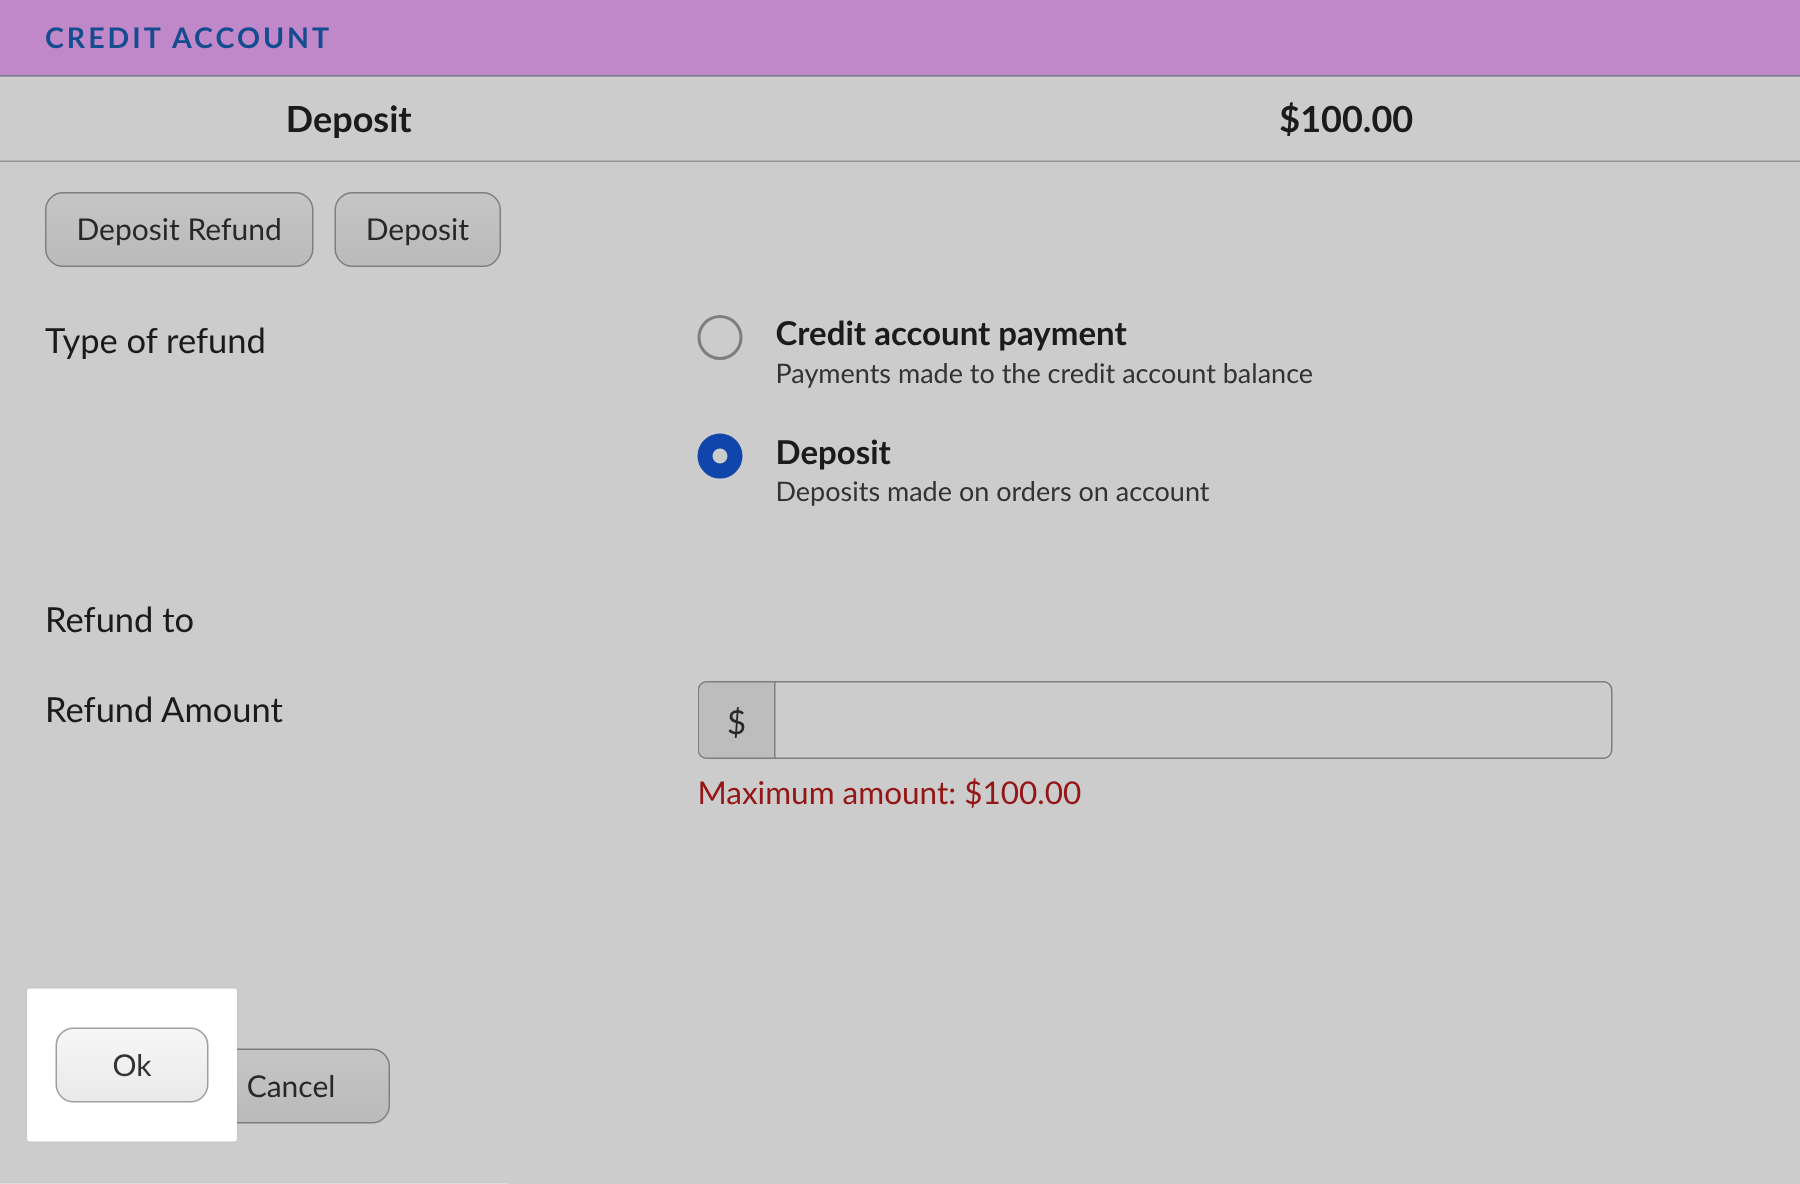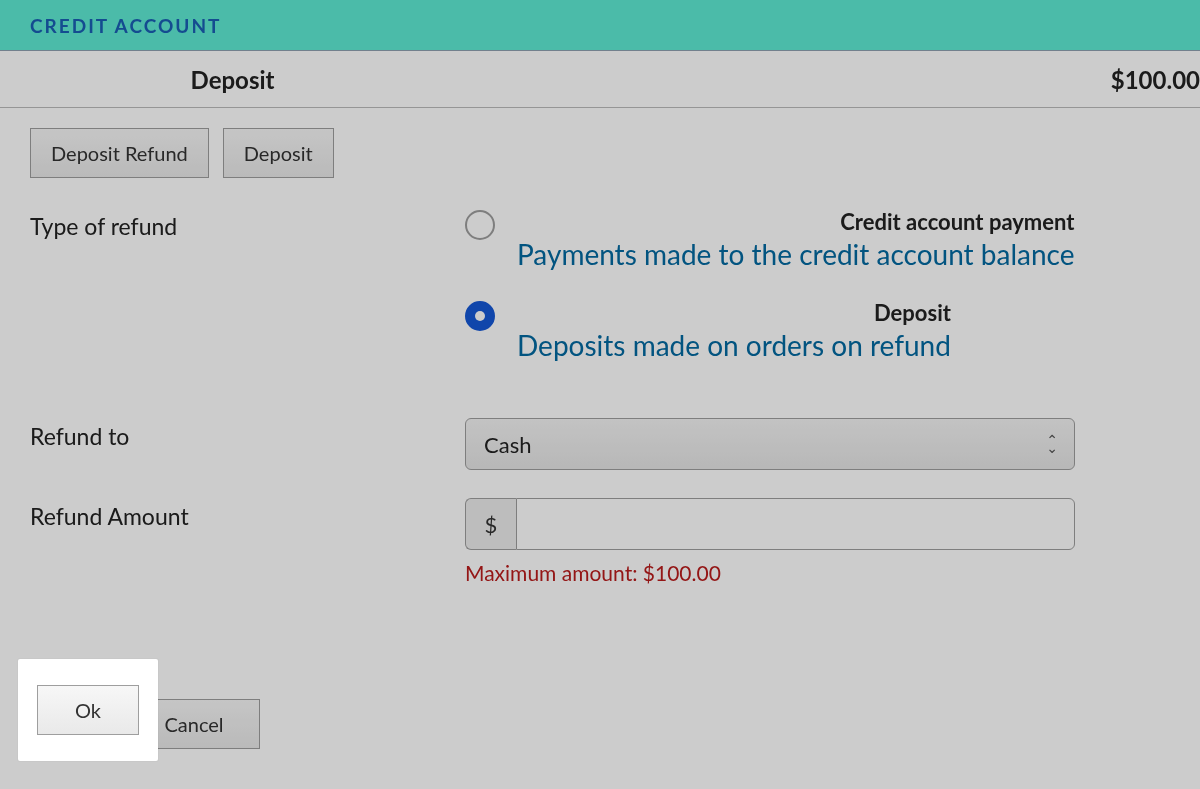--- a/index.html
+++ b/index.html
@@ -23,21 +23,21 @@
   .panel {
     position: relative;
     width: 1200px;
     height: 789px;
     background: #fff;
     box-sizing: border-box;
   }
 
   
   .header-bar {
-    background: #5eead4; 
+    background: #f0abfc; 
     height: 50px;
     display: flex;
     align-items: center;
     padding-left: 30px;
     border-bottom: 1px solid #8fa0b1;
   }
   .header-title {
     color: #1a5fb4;
     font-weight: 700;
     letter-spacing: 2px;
@@ -55,40 +55,40 @@
     color: #222;
   }
   .summary-row .col-left {
     flex: 0 0 465px;
     display: flex;
     justify-content: center;
   }
   .summary-row .col-right {
     flex: 1;
     display: flex;
-    justify-content: flex-end;
+    justify-content: center;
     padding-left: 130px;
   }
 
   
   .form-body {
     padding: 20px 30px 0 30px;
   }
 
   .btn {
     display: inline-flex;
     align-items: center;
     justify-content: center;
     height: 48px;
     padding: 0 20px;
     font-size: 20px;
     color: #333;
     background: linear-gradient(#f7f7f7, #e9e9e9);
     border: 1px solid #9e9e9e;
-    border-radius: 0;
+    border-radius: 12px;
     cursor: pointer;
     user-select: none;
   }
   .btn + .btn { margin-left: 14px; }
 
   .tabs-row {
     display: flex;
     margin-bottom: 30px;
   }
 
@@ -106,21 +106,20 @@
   }
   .form-row .value-col {
     flex: 1;
   }
 
   
   .radio-option {
     display: flex;
     align-items: flex-start;
     margin-bottom: 28px;
-    text-align: right;
   }
   .radio-circle {
     flex: 0 0 26px;
     width: 26px;
     height: 26px;
     border: 2px solid #9e9e9e;
     border-radius: 50%;
     margin-right: 22px;
     margin-top: 2px;
     position: relative;
@@ -139,22 +138,22 @@
     background: #fff;
     border-radius: 50%;
     transform: translate(-50%, -50%);
   }
   .radio-text .opt-title {
     font-size: 22px;
     font-weight: 700;
     color: #222;
   }
   .radio-text .opt-desc {
-    font-size: 28px;
-    color: #0369a1;
+    font-size: 18px;
+    color: #404040;
     margin-top: 2px;
   }
 
   
   .select-box {
     position: relative;
     width: 610px;
     height: 52px;
     border: 1px solid #9e9e9e;
     border-radius: 6px;
@@ -262,37 +261,28 @@
           <div class="radio-circle"></div>
           <div class="radio-text">
             <div class="opt-title">Credit account payment</div>
             <div class="opt-desc">Payments made to the credit account balance</div>
           </div>
         </div>
         <div class="radio-option">
           <div class="radio-circle selected"></div>
           <div class="radio-text">
             <div class="opt-title">Deposit</div>
-            <div class="opt-desc">Deposits made on orders on refund</div>
+            <div class="opt-desc">Deposits made on orders on account</div>
           </div>
         </div>
       </div>
     </div>
 
     <div class="form-row">
       <div class="label-col">Refund to</div>
-      <div class="value-col">
-        <div class="select-box">
-          <span>Cash</span>
-          <span class="select-caret">
-            <span>⌃</span>
-              <span>⌄</span>
-          </span>
-        </div>
-      </div>
     </div>
 
     <div class="form-row" style="margin-bottom:8px;">
       <div class="label-col">Refund Amount</div>
       <div class="value-col">
         <div class="input-group">
           <div class="input-addon">$</div>
           <input class="input-field" type="text" value="" style="">
         </div>
         <div class="helper-text">Maximum amount: $100.00</div>

